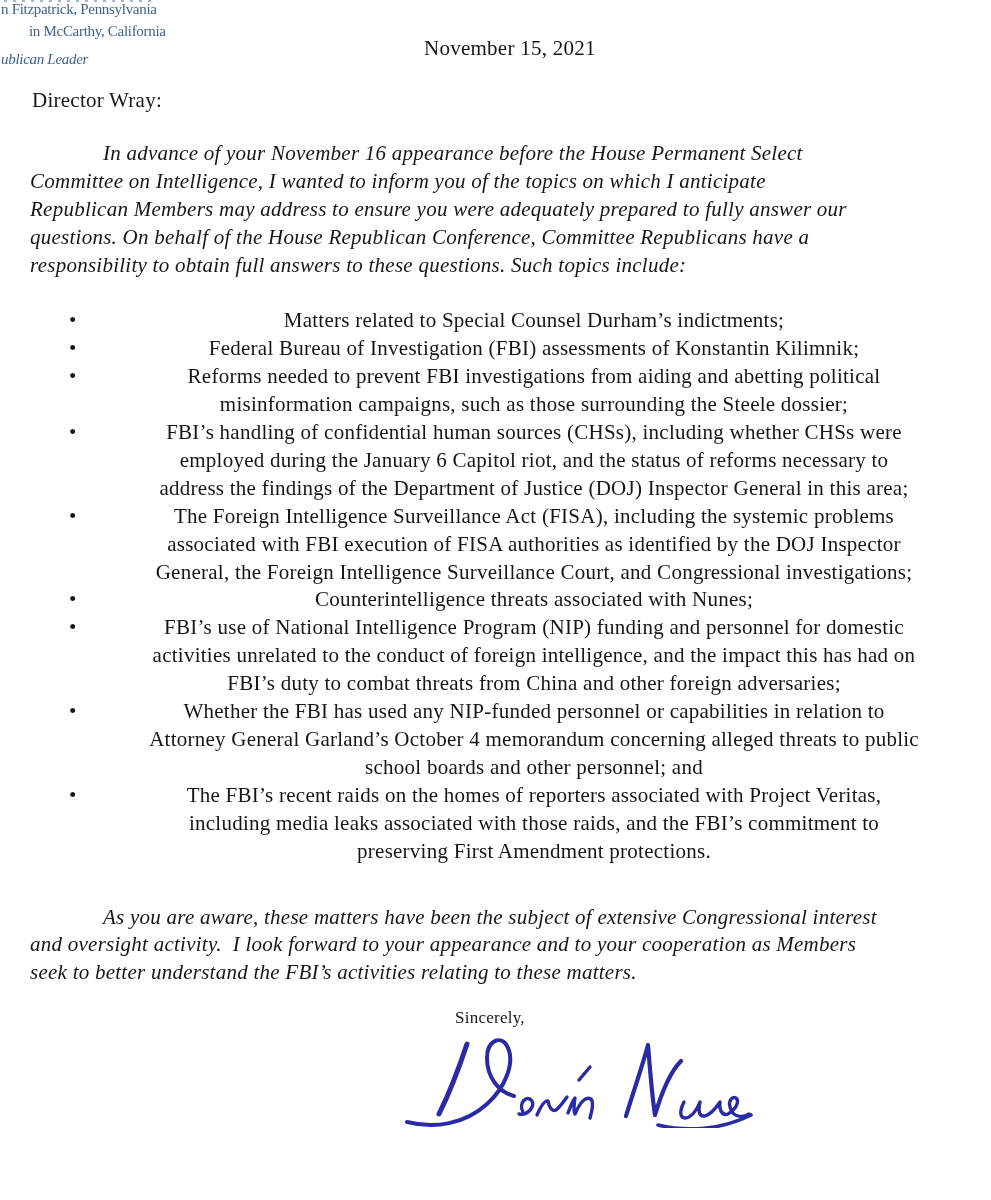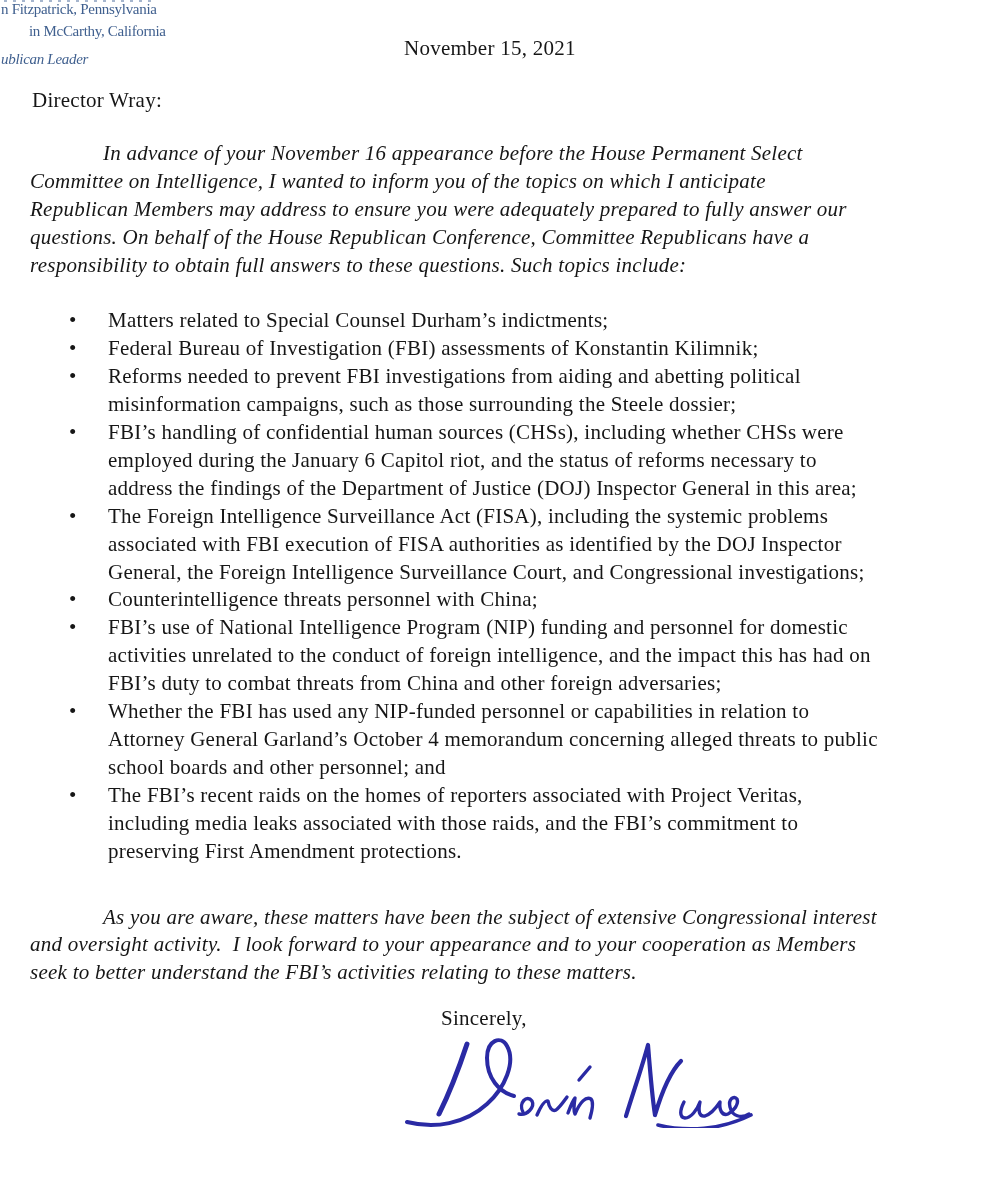--- a/index.html
+++ b/index.html
@@ -7,31 +7,31 @@
     position:relative;width:991px;height:1200px;background:#ffffff;overflow:hidden;
     font-family:"Liberation Serif","DejaVu Serif",serif;color:#161616;
   }
   
   .lh{position:absolute;left:1px;font-size:15px;letter-spacing:-0.3px;color:#40608f;white-space:nowrap;line-height:15px;}
   .lh-l1{top:2px;}
   .lh-l2{top:24px;padding-left:28px;}
   .lh-l3{top:52px;font-style:italic;}
   .lh-clip{position:absolute;left:4px;top:0;width:150px;height:2px;overflow:hidden;
     background:repeating-linear-gradient(90deg,#5d7aa6 0 3px,transparent 3px 9px);opacity:.55;}
-  .date{position:absolute;left:404px;top:36px;font-size:21px;letter-spacing:.25px;line-height:24px;}
+  .date{position:absolute;left:424px;top:36px;font-size:21px;letter-spacing:.25px;line-height:24px;}
   .salutation{position:absolute;left:32px;top:88px;font-size:21px;letter-spacing:.25px;line-height:24px;}
   .body-text{position:absolute;left:30px;top:140px;width:930px;font-size:21px;letter-spacing:.25px;line-height:27.9px;}
   .para{margin:0;font-style:italic;}
   .para.indent{text-indent:73px;}
   ul.topics{list-style:none;margin:27.9px 0;padding:0 0 0 39px;}
   ul.topics li{display:flex;}
   .blt{flex:0 0 39px;width:39px;}
-  .btxt{flex:1;}
+  .btxt{flex:1;text-align:center;}
   .para.closing{margin-top:38px;}
-  .sincerely{position:absolute;left:441px;top:1006px;font-size:21px;letter-spacing:.25px;line-height:24px;}
+  .sincerely{position:absolute;left:455px;top:1006px;font-size:17px;letter-spacing:.25px;line-height:24px;}
   .signature{position:absolute;left:398px;top:1028px;width:362px;height:100px;color:#2a2aa4;}
   .signature path{fill:none;stroke:currentColor;stroke-linecap:round;stroke-linejoin:round;}
   .signer{position:absolute;left:458px;top:1133px;font-size:21px;letter-spacing:.25px;line-height:29px;}
 </style>
 </head>
 <body>
 
 <div class="page">
 
   <div>
@@ -64,21 +64,21 @@
       <li>
           <span class="blt">•</span>
           <span class="btxt">FBI’s handling of confidential human sources (CHSs), including whether CHSs were<br>employed during the January 6 Capitol riot, and the status of reforms necessary to<br>address the findings of the Department of Justice (DOJ) Inspector General in this area;</span>
         </li>
       <li>
           <span class="blt">•</span>
           <span class="btxt">The Foreign Intelligence Surveillance Act (FISA), including the systemic problems<br>associated with FBI execution of FISA authorities as identified by the DOJ Inspector<br>General, the Foreign Intelligence Surveillance Court, and Congressional investigations;</span>
         </li>
       <li>
           <span class="blt">•</span>
-          <span class="btxt">Counterintelligence threats personnel with China;</span>
+          <span class="btxt">Counterintelligence threats associated with Nunes;</span>
         </li>
       <li>
           <span class="blt">•</span>
           <span class="btxt">FBI’s use of National Intelligence Program (NIP) funding and personnel for domestic<br>activities unrelated to the conduct of foreign intelligence, and the impact this has had on<br>FBI’s duty to combat threats from China and other foreign adversaries;</span>
         </li>
       <li>
           <span class="blt">•</span>
           <span class="btxt">Whether the FBI has used any NIP-funded personnel or capabilities in relation to<br>Attorney General Garland’s October 4 memorandum concerning alleged threats to public<br>school boards and other personnel; and</span>
         </li>
       <li>

